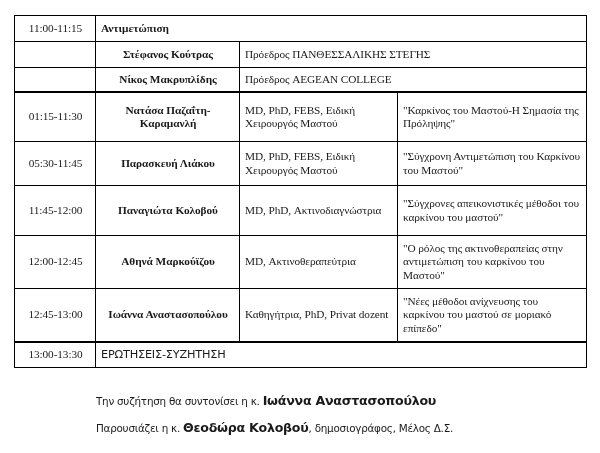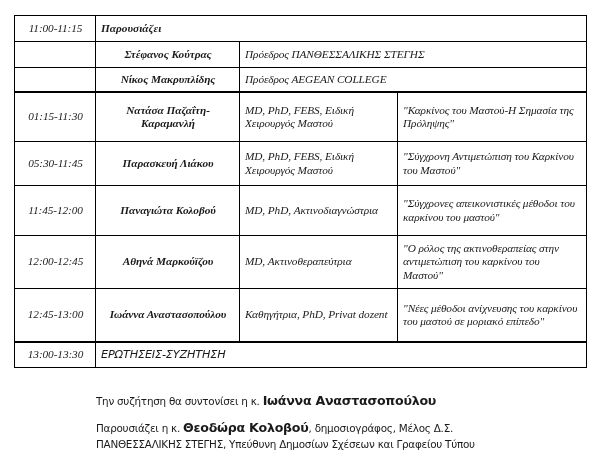--- a/index.html
+++ b/index.html
@@ -31,21 +31,20 @@
     border-collapse: collapse;
     table-layout: fixed;
   }
 
   table.schedule td {
     border: 1px solid #000000;
     vertical-align: middle;
     padding: 2px 4px 2px 5px;
     line-height: 1.16;
     font-size: 11.3px;
-    font-style: italic;
   }
 
   
   col.c-time  { width: 81px; }
   col.c-name  { width: 144px; }
   col.c-title { width: 158px; }
   col.c-talk  { width: 189px; }
 
   td.time {
     text-align: center;
@@ -131,21 +130,21 @@
   <table class="schedule">
     <colgroup>
       <col class="c-time">
       <col class="c-name">
       <col class="c-title">
       <col class="c-talk">
     </colgroup>
     <tbody>
       <tr class="r1">
         <td class="time">11:00-11:15</td>
-        <td class="heading" colspan="3">Παρουσιάζει</td>
+        <td class="heading" colspan="3">Αντιμετώπιση</td>
       </tr>
 
       <tr class="r2">
         <td class="time blank"></td>
         <td class="name">Στέφανος Κούτρας</td>
         <td class="title" colspan="2">Πρόεδρος ΠΑΝΘΕΣΣΑΛΙΚΗΣ ΣΤΕΓΗΣ</td>
       </tr>
 
       <tr class="r3 thick-below">
         <td class="time blank"></td>
@@ -192,16 +191,16 @@
 
       <tr class="r11 thick-above">
         <td class="time">13:00-13:30</td>
         <td class="questions" colspan="3">ΕΡΩΤΗΣΕΙΣ-ΣΥΖΗΤΗΣΗ</td>
       </tr>
     </tbody>
   </table>
 
   <div class="footer">
     <p><span class="small">Την συζήτηση θα συντονίσει η κ. </span><span class="strong">Ιωάννα Αναστασοπούλου</span></p>
-    <p><span class="small">Παρουσιάζει η κ. </span><span class="strong">Θεοδώρα Κολοβού</span><span class="small">,  δημοσιογράφος, Μέλος Δ.Σ.</span><br><span class="small">ΠΑΝΘΕΣΣΑΛΙΚΗΣ ΣΤΕΓΗΣ, Υπεύθυνη Δημοσίων Σχέσεων και Γραφείου Τύπου</span></p>
+    <p><span class="small">Παρουσιάζει η κ. </span><span class="strong">Θεοδώρα Κολοβού</span><span class="small">,  δημοσιογράφος, Μέλος Δ.Σ.</span><br></p>
   </div>
 
 </div>
 
 </body></html>

